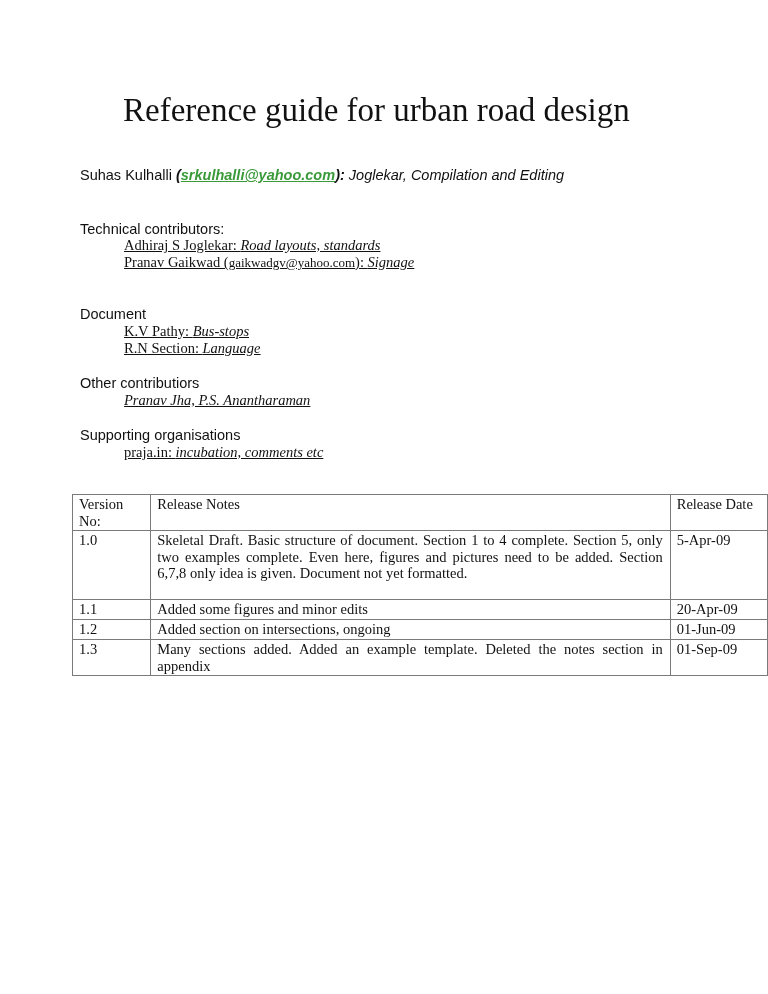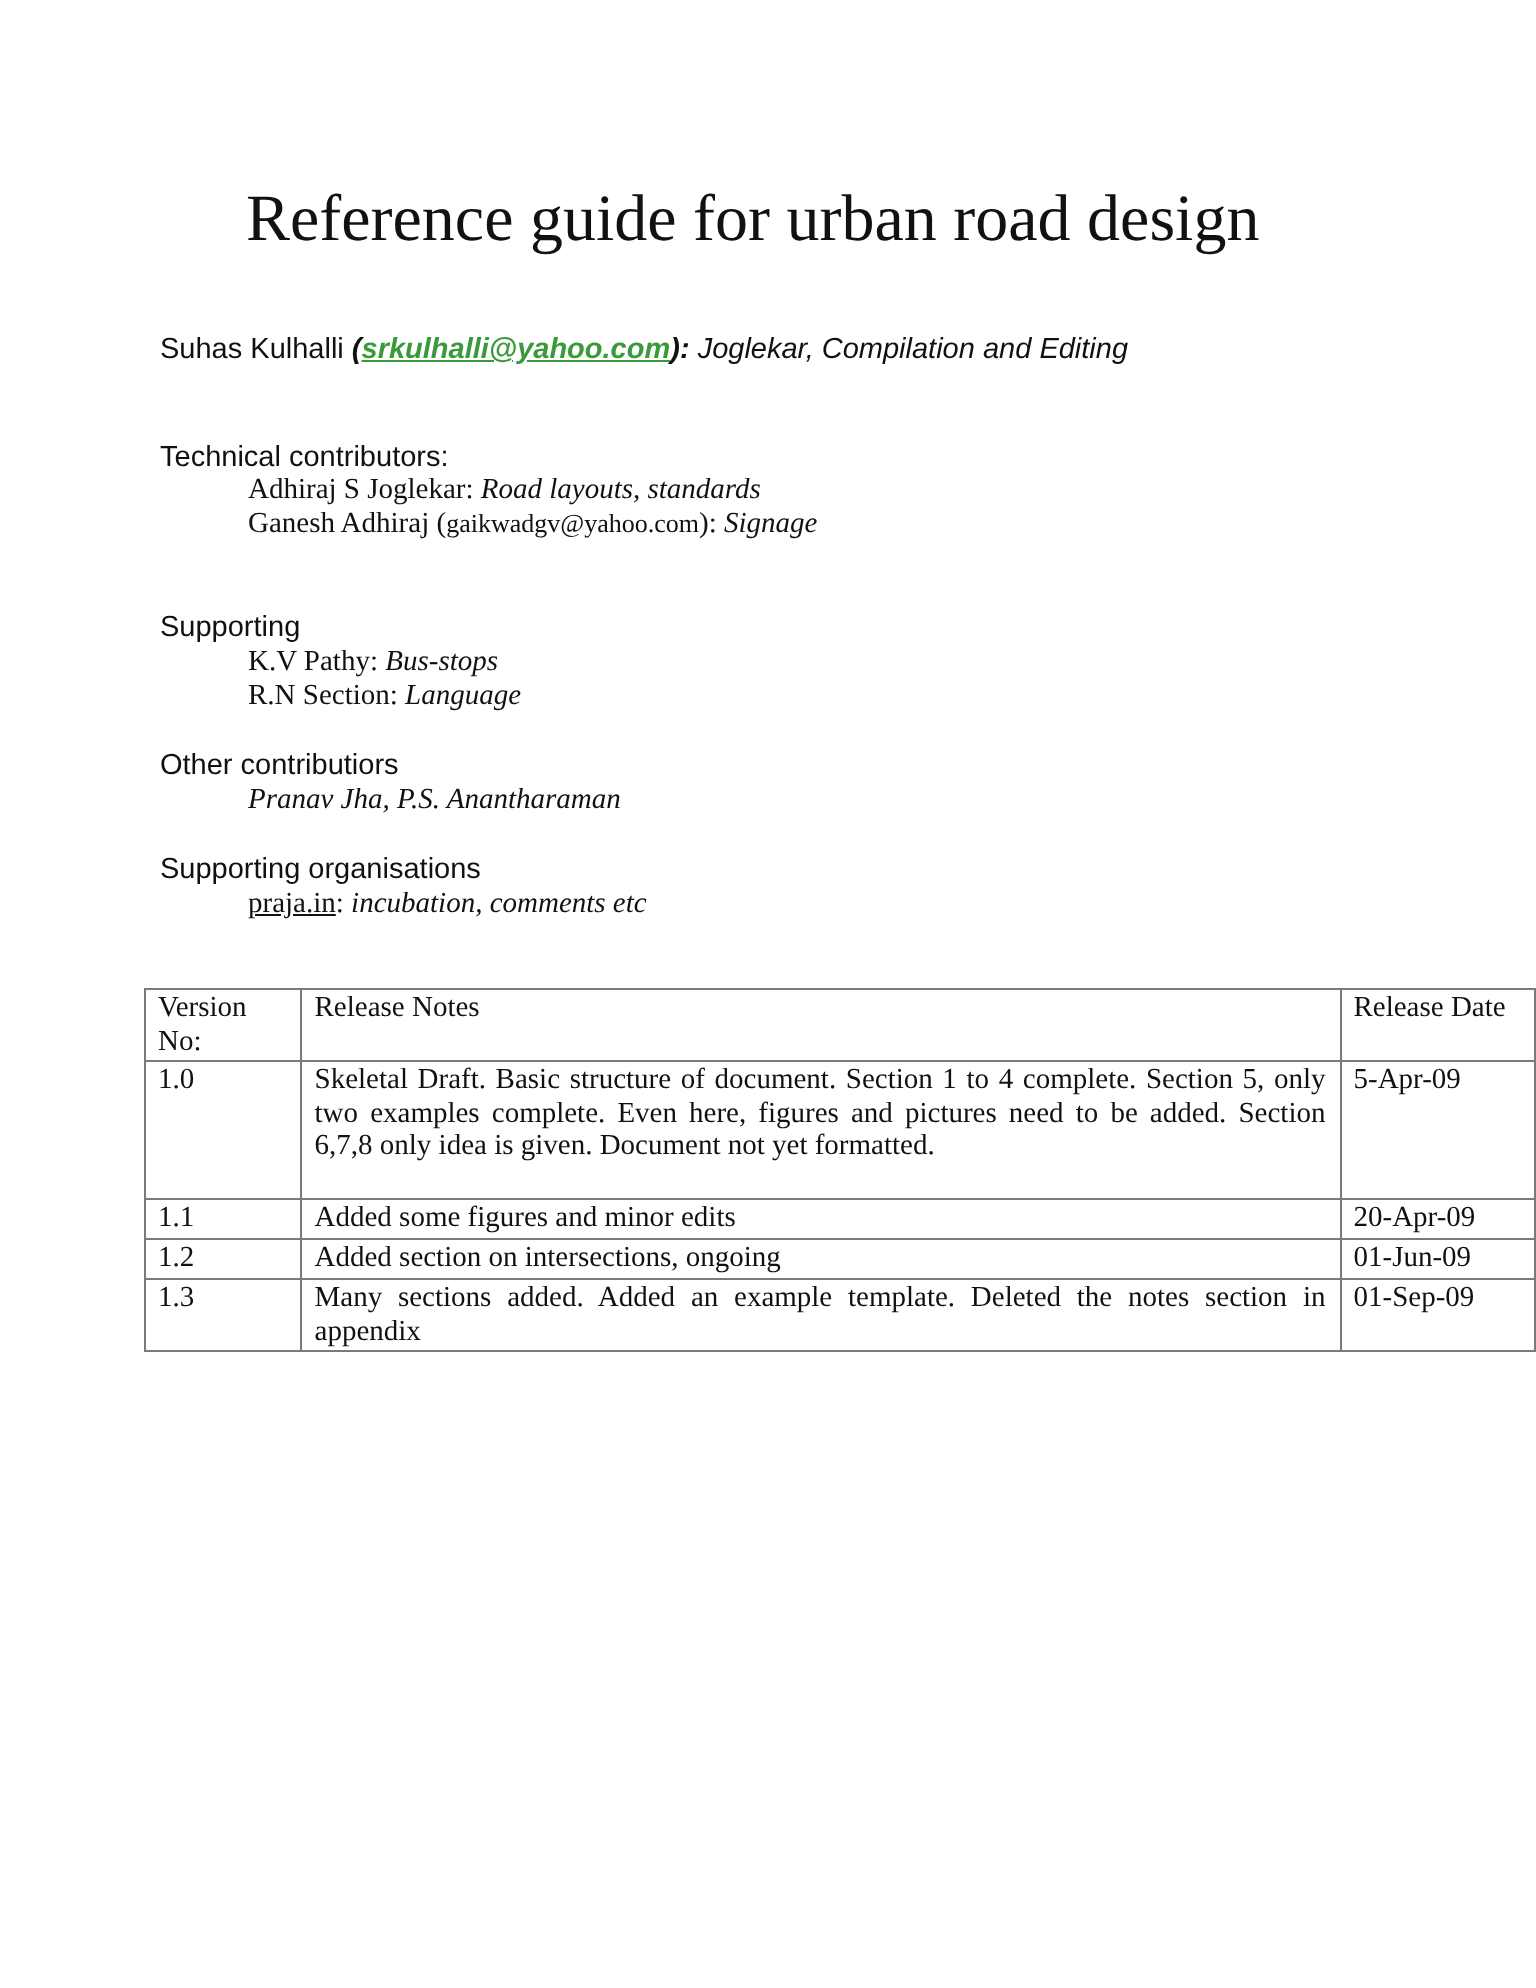--- a/index.html
+++ b/index.html
@@ -6,21 +6,21 @@
   body { width: 768px; height: 994px; position: relative; overflow: hidden; color: #111; }
   .serif { font-family: "Liberation Serif", "DejaVu Serif", serif; margin-left: 44px; }
   .sans { font-family: "Liberation Sans", "DejaVu Sans", sans-serif; }
   .abs { position: absolute; white-space: nowrap; }
   #title { left: 79px; top: 90px; font-size: 33px; line-height: 40px; }
   #author-line { left: 80px; top: 165px; font-size: 14.5px; line-height: 20px; }
   #author-line a { color: #3a9a3a; text-decoration: underline; font-style: italic; font-weight: bold; }
   .i { font-style: italic; }
   .bi { font-style: italic; font-weight: bold; }
   .heading { font-size: 14.5px; line-height: 18px; }
-  .line { font-size: 14.5px; line-height: 18px; }
+  .line { font-size: 14.5px; line-height: 18px; text-decoration: underline; }
   .small { font-size: 13px; }
   .u { text-decoration: underline; }
 
   #table {
     position: absolute; left: 72px; top: 494px; width: 696px;
     border-collapse: collapse;
     font-family: "Liberation Serif", "DejaVu Serif", serif;
     font-size: 14.5px; line-height: 16.5px;
   }
   #table td {
@@ -41,24 +41,24 @@
 
 <div id="author-line" class="abs sans">
   <span>Suhas Kulhalli </span><span class="bi">(</span><a>srkulhalli@yahoo.com</a><span class="bi">): </span><span class="i">Joglekar, Compilation and Editing</span>
 </div>
 
 <div class="abs sans heading" style="left:80px; top:220px;">Technical contributors:</div>
 <div class="abs serif line" style="left:80px; top:236px;">
   <span>Adhiraj S Joglekar: </span><span class="i">Road layouts, standards</span>
 </div>
 <div class="abs serif line" style="left:80px; top:253px;">
-  <span>Ganesh Adhiraj (</span><span class="small">gaikwadgv@yahoo.com</span><span>): </span><span class="i">Signage</span>
+  <span>Pranav Gaikwad (</span><span class="small">gaikwadgv@yahoo.com</span><span>): </span><span class="i">Signage</span>
 </div>
 
-<div class="abs sans heading" style="left:80px; top:305px;">Supporting</div>
+<div class="abs sans heading" style="left:80px; top:305px;">Document</div>
 <div class="abs serif line" style="left:80px; top:322px;">
   <span>K.V Pathy: </span><span class="i">Bus-stops</span>
 </div>
 <div class="abs serif line" style="left:80px; top:339px;">
   <span>R.N Section: </span><span class="i">Language</span>
 </div>
 
 <div class="abs sans heading" style="left:80px; top:374px;">Other contributiors</div>
 <div class="abs serif line i" style="left:80px; top:391px;">Pranav Jha, P.S. Anantharaman</div>
 

